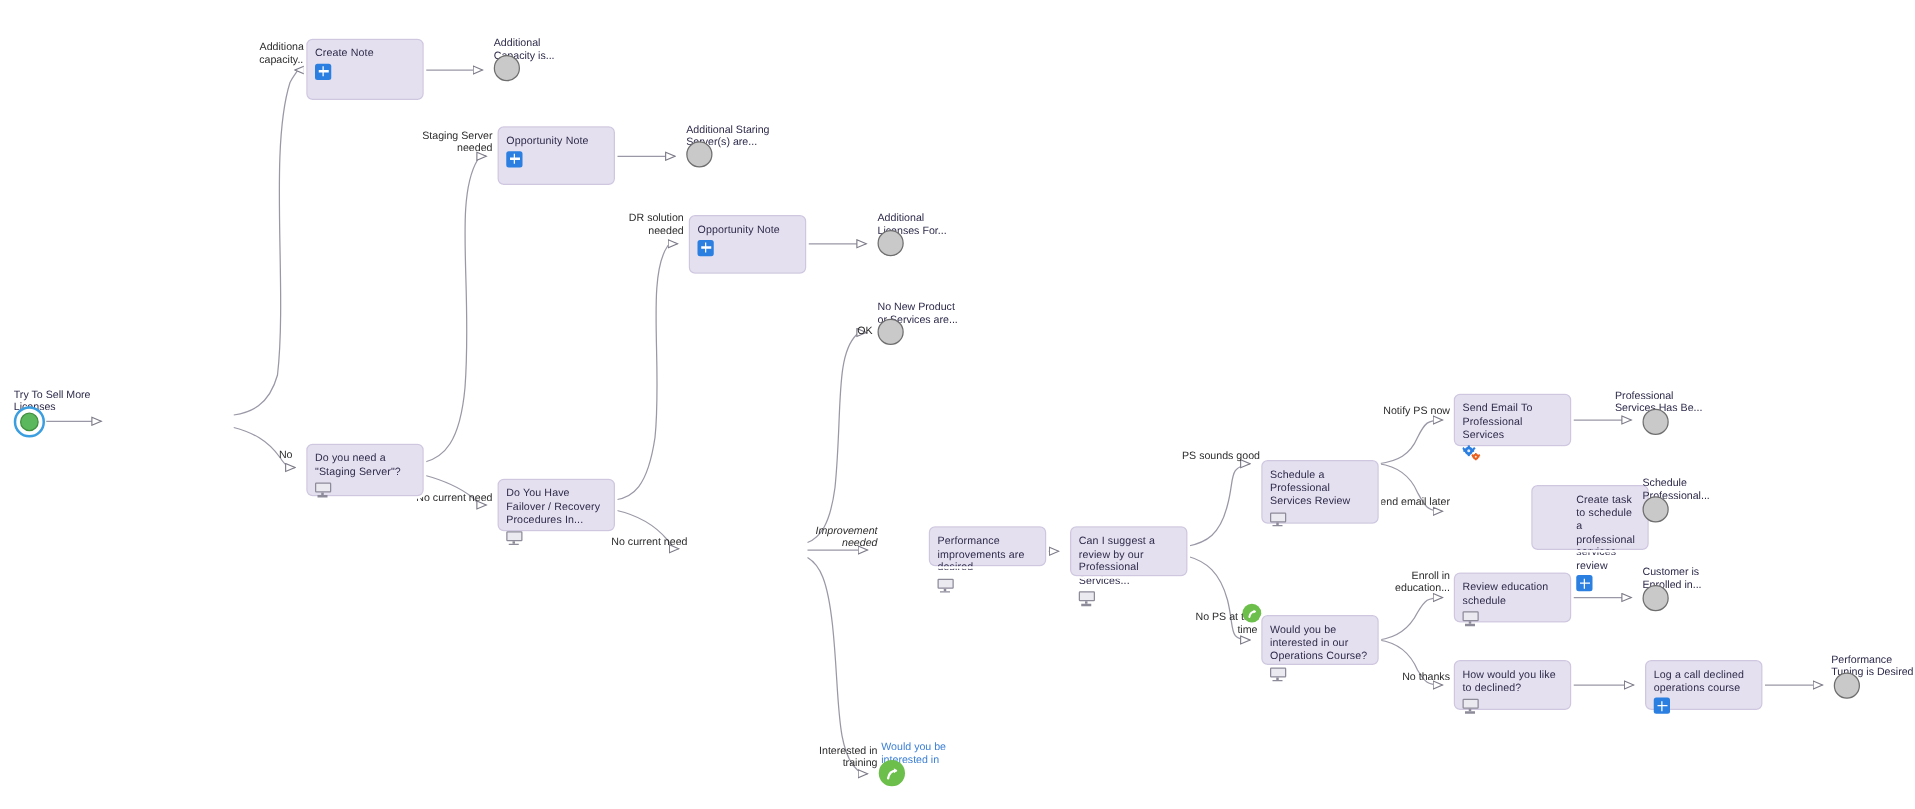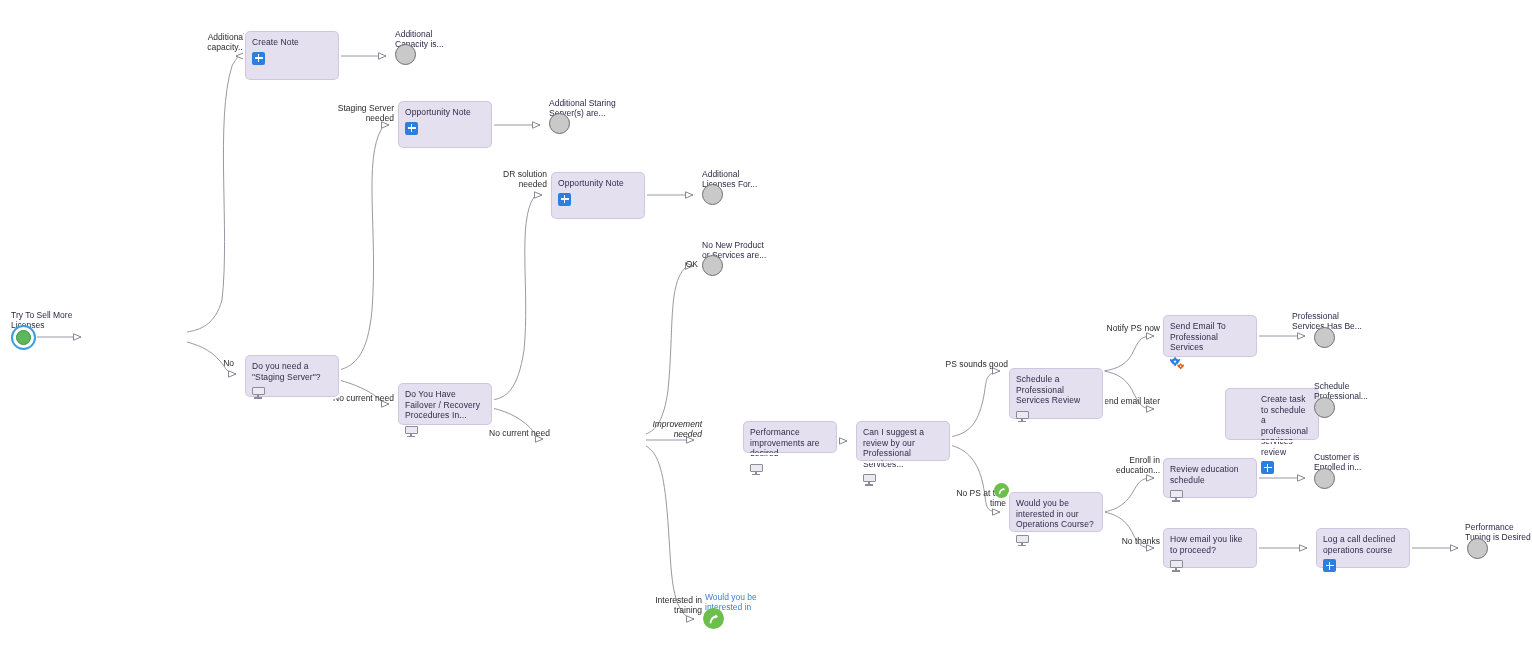--- a/index.html
+++ b/index.html
@@ -385,21 +385,21 @@
     <div class="icon-slot"><span class="ico-monitor"><span class="scr"></span><span class="stand"></span><span class="base"></span></span></div>
   </div>
 
   <div class="caption" style="left: 1314px; top: 452px; width: 66px; white-space: pre-line;">Customer is
 Enrolled in...</div>
   <div class="node" style="left:1314px; top:468px;">
     <div class="circle-end"></div>
   </div>
 
   <div class="node box" style="left:1163px; top:528px; width:94px; height:40px;">
-    <div class="title">How email you like to proceed?</div>
+    <div class="title">How would you like to declined?</div>
     <div class="icon-slot"><span class="ico-monitor"><span class="scr"></span><span class="stand"></span><span class="base"></span></span></div>
   </div>
 
   <div class="node box" style="left:1316px; top:528px; width:94px; height:40px;">
     <div class="title">Log a call declined operations course</div>
     <div class="icon-slot"><span class="ico-plus"></span></div>
   </div>
 
   <div class="caption" style="left: 1465px; top: 522px; width: 70px; white-space: pre-line;">Performance
 Tuning is Desired</div>

